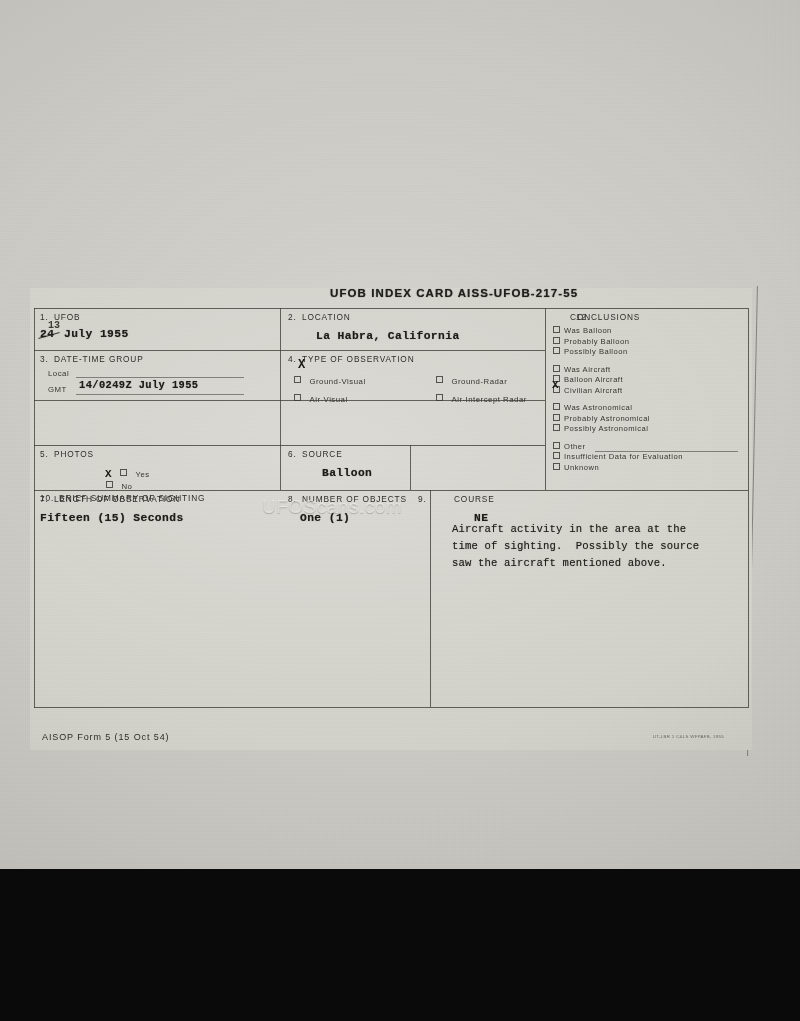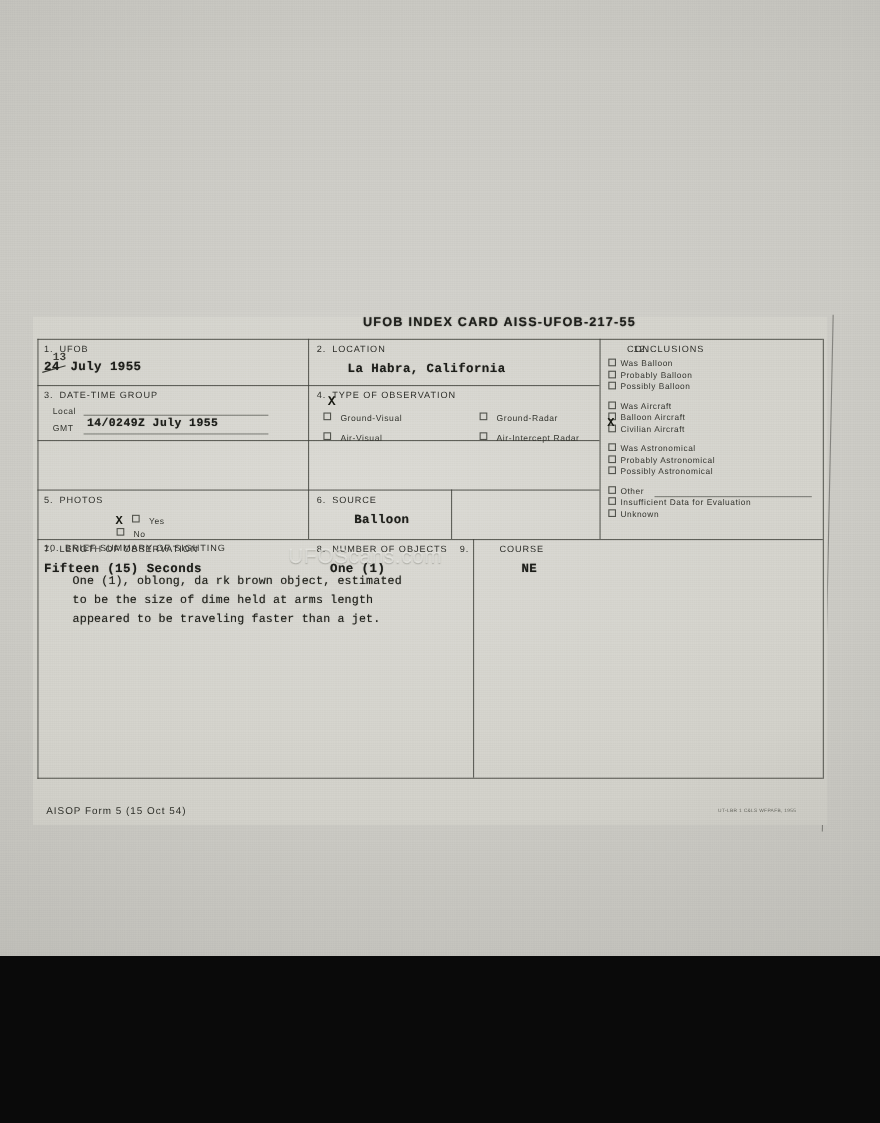--- a/index.html
+++ b/index.html
@@ -370,23 +370,23 @@
 
     <div class="cell" style="left:388px;top:206px;width:120px;height:42px;">
       <span class="lbl" style="position:absolute;left:0;top:0;">9.</span>
       <span class="lbl" style="position:absolute;left:14px;top:0;margin-left:22px;">COURSE</span>
       <span class="type" style="position:absolute;left:56px;top:18px;">NE</span>
     </div>
 
     <div class="cell" style="left:10px;top:205px;width:706px;height:210px;">
       <span class="lbl" style="position:absolute;left:0;top:0;">10.</span>
       <span class="lbl" style="position:absolute;left:19px;top:0;">BRIEF SUMMARY OF SIGHTING</span>
-      <div class="summary" style="position:absolute;left:26px;top:28px;width:356px;">One (1), oblong, da rk brown object, estimated
-to be the size of dime held at arms length
-appeared to be traveling faster than a jet.</div>
+      <div class="summary" style="position:absolute;left:412px;top:28px;width:290px;">Aircraft activity in the area at the
+time of sighting.  Possibly the source
+saw the aircraft mentioned above.</div>
     </div>
 
     <div class="footer-form">AISOP Form 5 (15 Oct 54)</div>
     <div class="footer-tiny">UT-LBR 1 C&amp;LS  WFPAFB, 1955</div>
   </div>
 
   <div id="watermark">UFOScans.com</div>
   <div id="grain"></div>
 </div>
 

